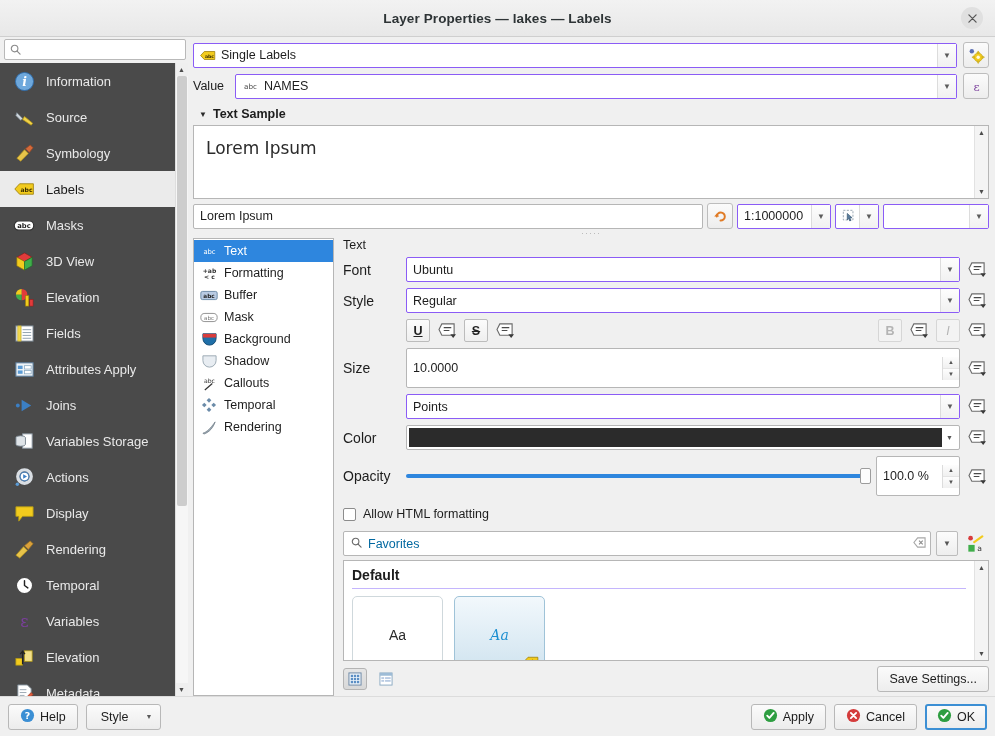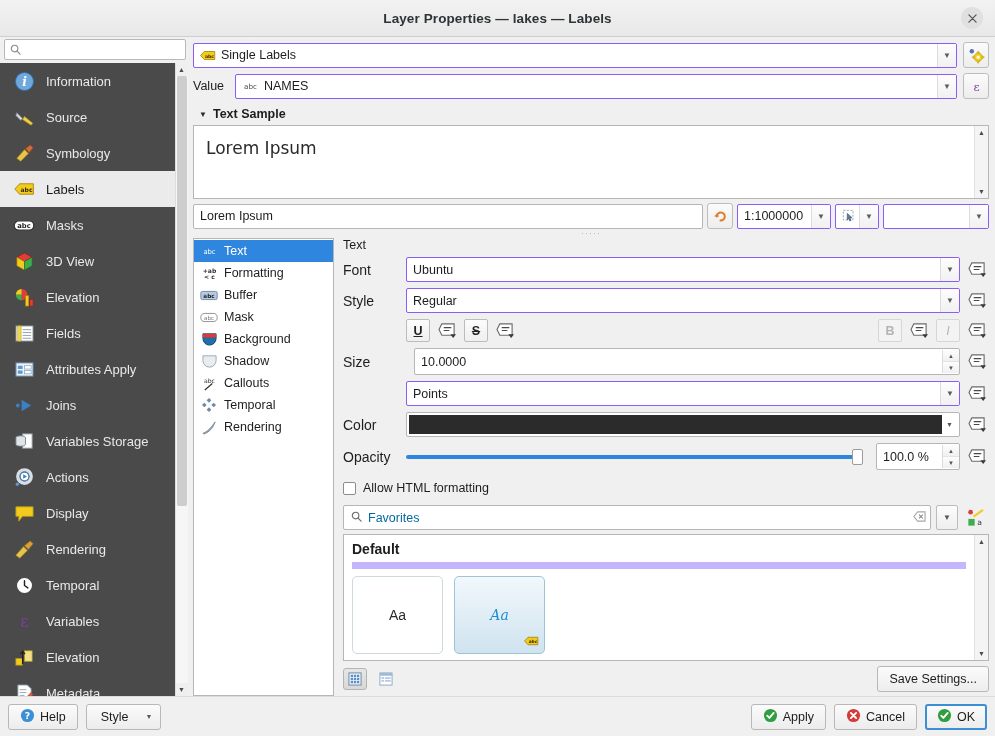--- a/index.html
+++ b/index.html
@@ -184,24 +184,23 @@
   .plabel { width: 58px; min-width: 58px; font-size: 14px; }
   .prow { display: flex; align-items: center; gap: 5px; margin-bottom: 6px; }
   .prow .grow { flex: 1; min-width: 0; }
 
   .ddbtn {
     width: 24px; height: 22px; flex: none; cursor: pointer;
     display: flex; align-items: center; justify-content: center;
   }
 
   .spin {
-    height: 27px; background: #fff; border: 1px solid #b6b6b6; border-radius: 2px;
+    height: 40px; background: #fff; border: 1px solid #b6b6b6; border-radius: 2px;
     display: flex; align-items: center; padding: 0 0 0 6px; font-size: 12.5px;
     min-width: 0;
-    margin-left: 8px;
   }
   .spin .v { flex: 1; }
   .spin .btns {
     width: 17px; height: 23px; flex: none;
     display: flex; flex-direction: column;
     border-left: 1px solid #dcdcdc;
   }
   .spin .btns span {
     flex: 1; display: flex; align-items: center; justify-content: center;
     font-size: 6px; color: #555;
@@ -258,21 +257,21 @@
     display: flex; align-items: center; justify-content: center; font-size: 8px; color: #555; cursor: pointer;
   }
 
   .stylebox {
     flex: 1; min-height: 0; background: #fff; border: 1px solid #b6b6b6;
     display: flex; position: relative; overflow: hidden;
   }
   .stylebox-inner { flex: 1; padding: 6px 8px 0 8px; min-width: 0; }
   .style-group {
     font-weight: bold; font-size: 14px; padding-bottom: 5px;
-    border-bottom: 7px solid #c4b5fd; margin-bottom: 7px;
+    border-bottom: 1px solid #c4b5fd; margin-bottom: 7px;
   }
   .cards { display: flex; gap: 11px; text-align: center; }
   .card {
     width: 91px; height: 78px; border: 1px solid #cfd8dc; border-radius: 5px;
     background: #fff; display: flex; align-items: center; justify-content: center;
     position: relative; cursor: pointer; font-size: 14px; color: #2b2b2b;
   }
   .card.selected {
     background: linear-gradient(#f2f8fc,#cfe3ef);
     border-color: #9fc3d8; color: #1d8fd1; font-style: italic;

